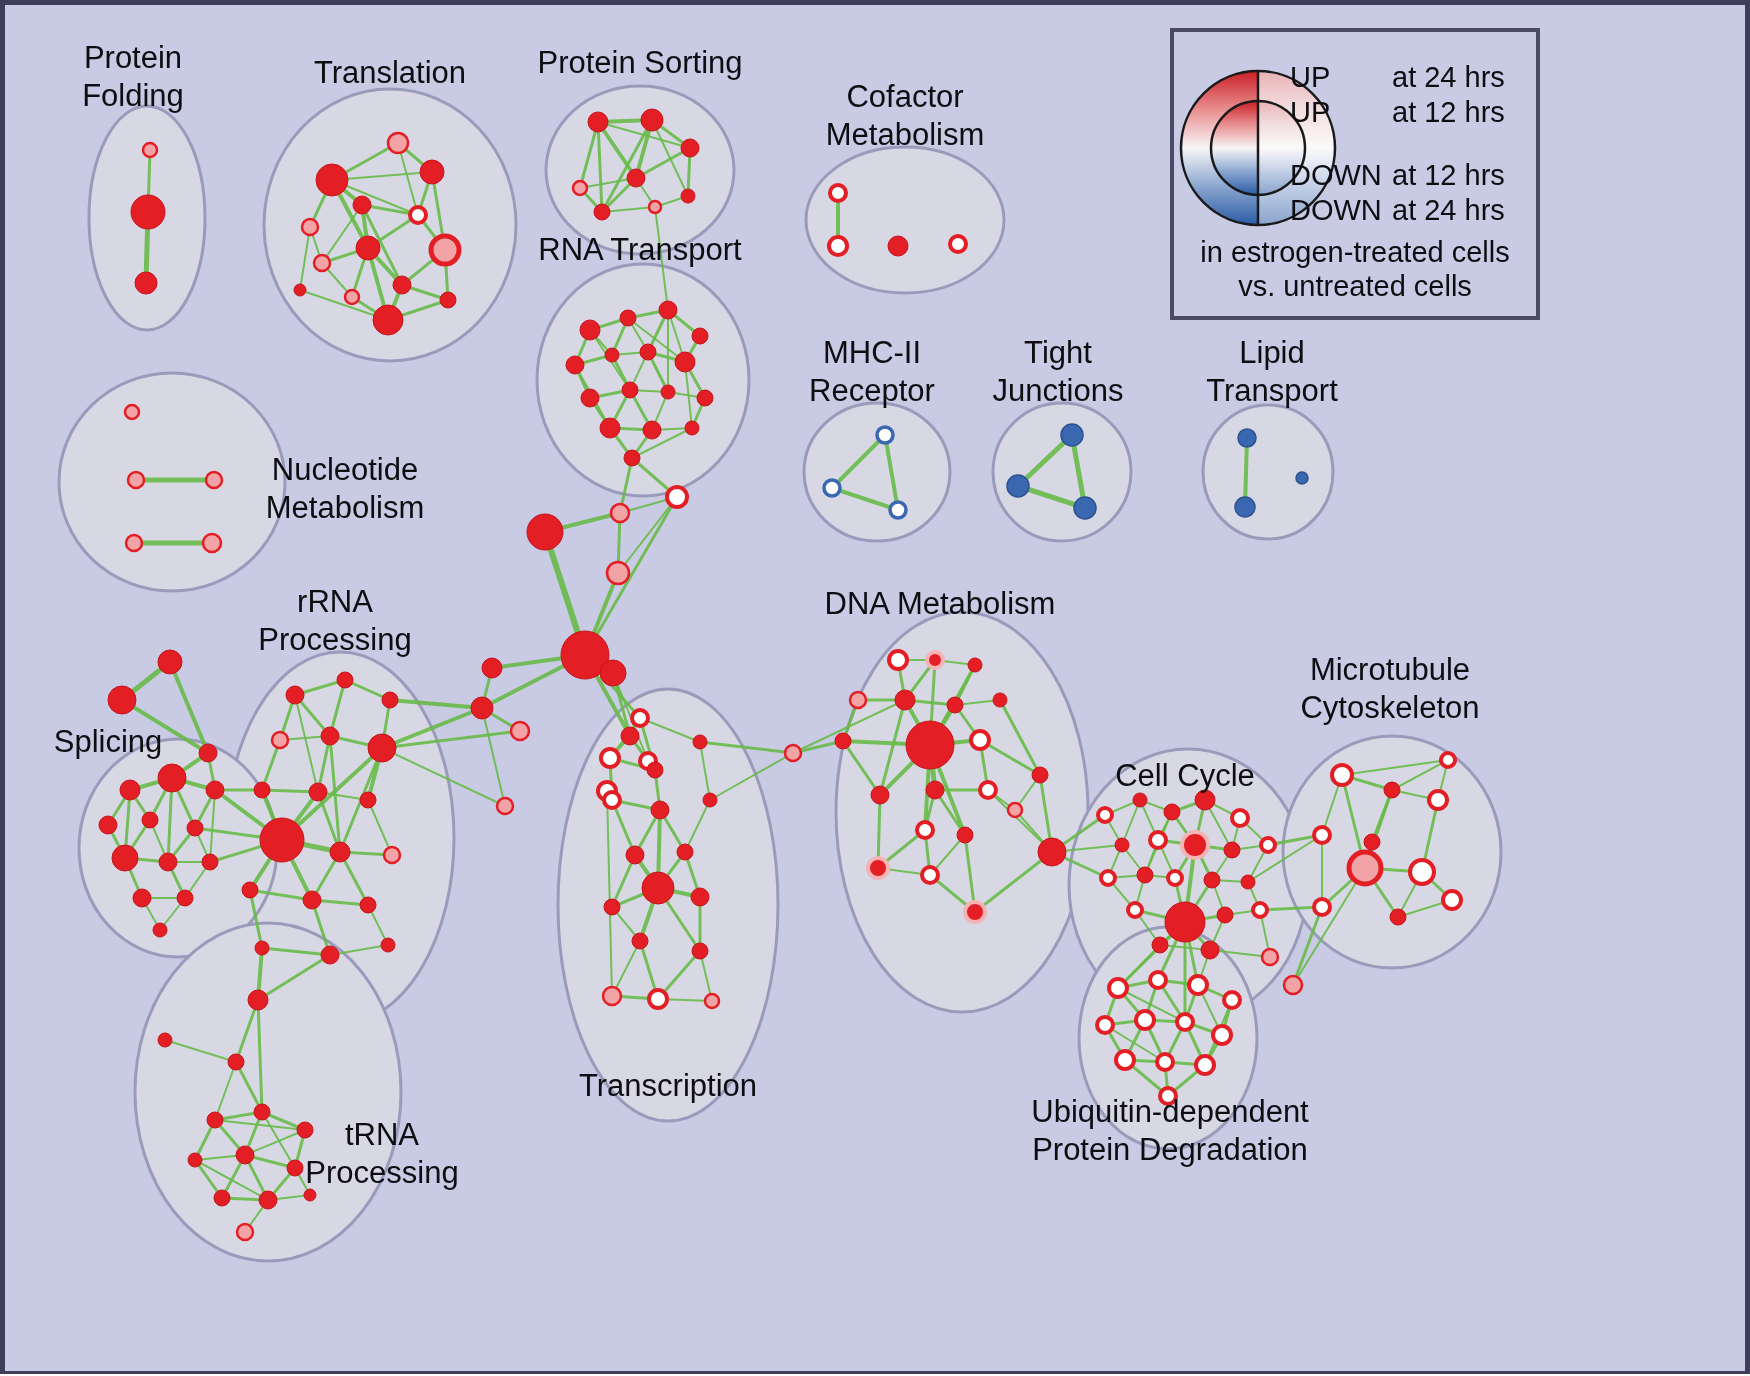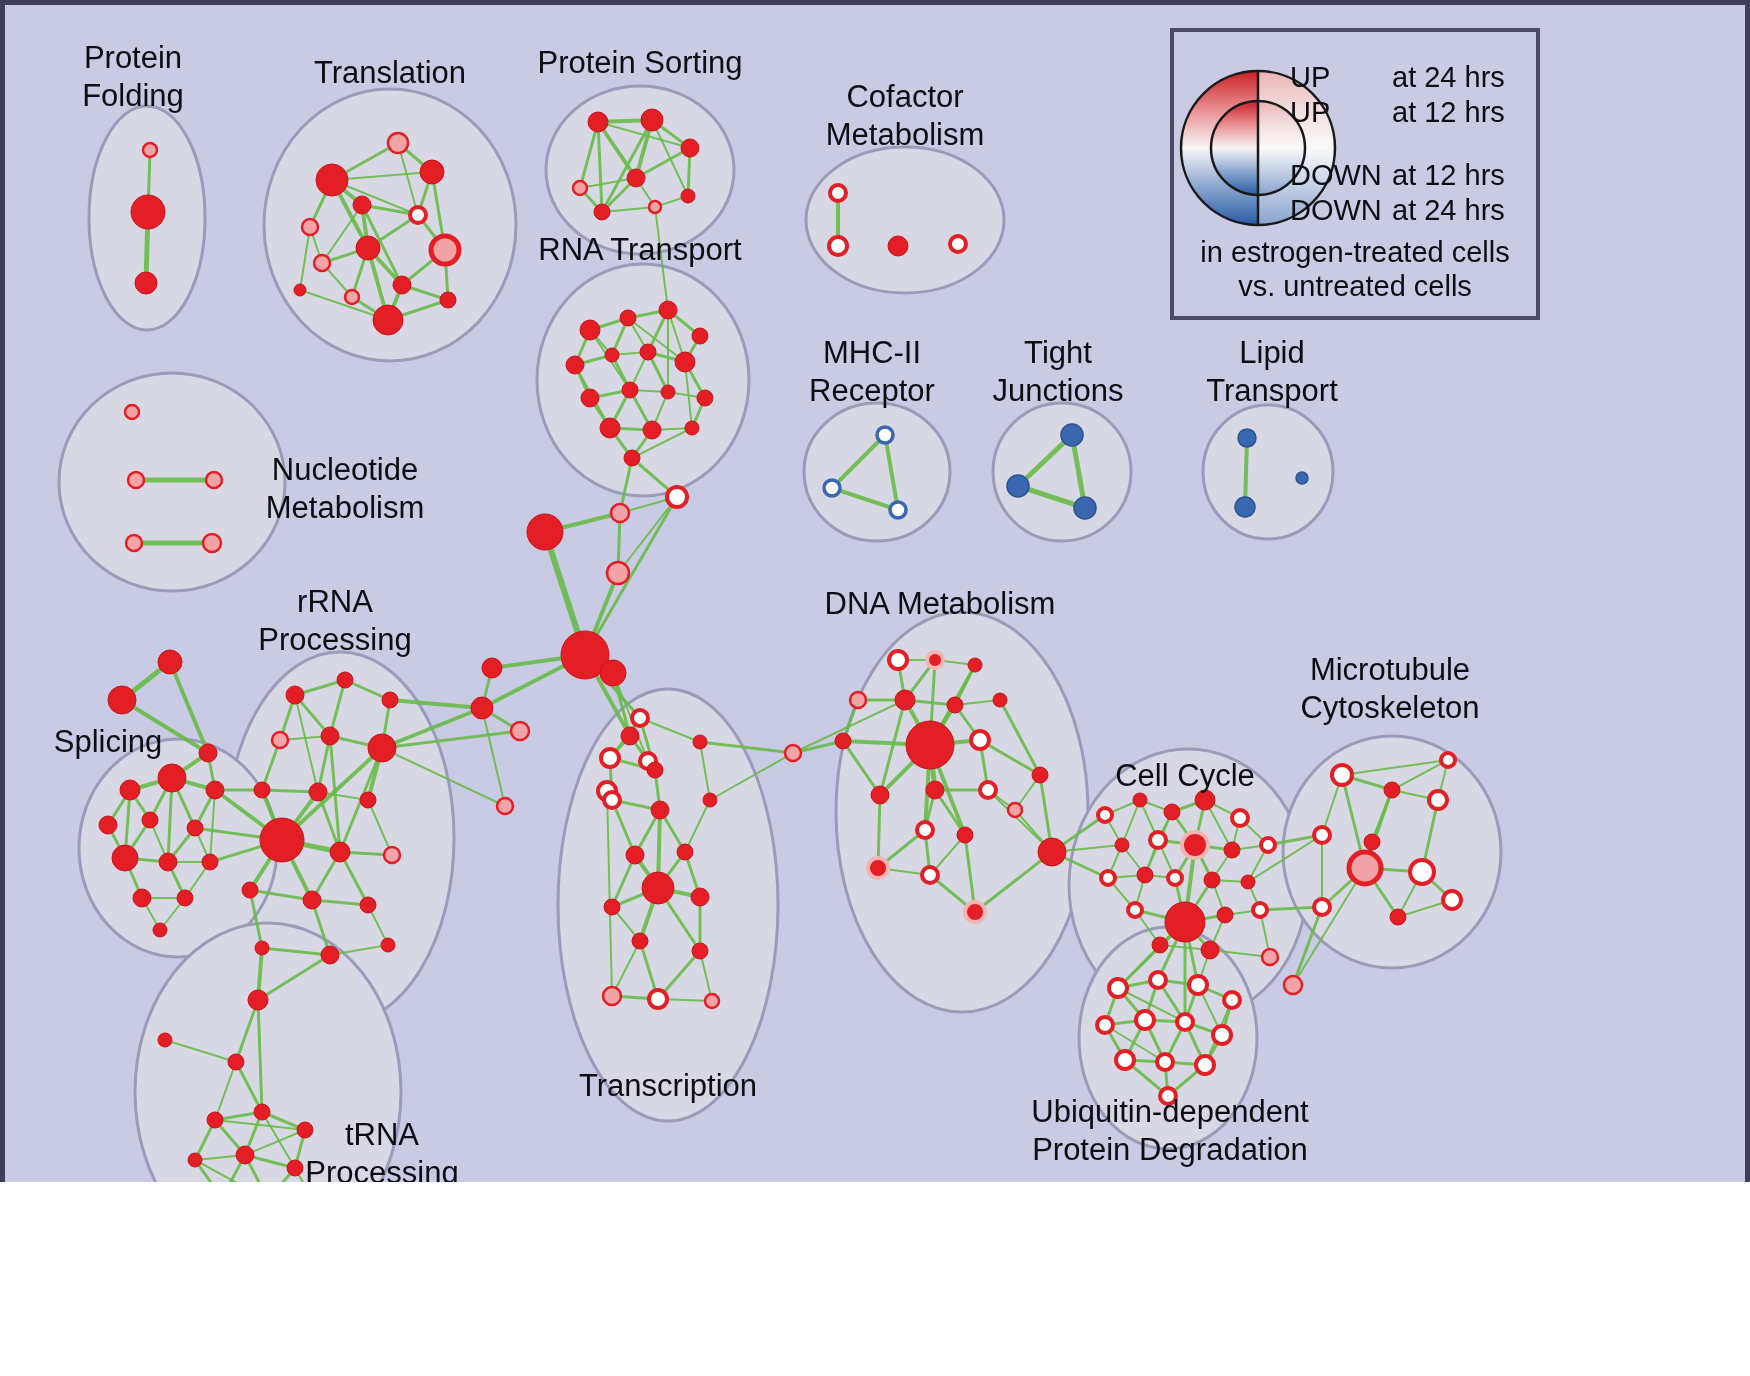--- a/index.html
+++ b/index.html
@@ -1,16 +1,16 @@
 <!DOCTYPE html>
 <html><head>
 <meta charset="utf-8">
 <style>
   html,body{margin:0;padding:0;background:#ffffff;}
-  .frame{width:1750px;height:1182px;}
+  .frame{width:1750px;height:1374px;}
   svg{display:block;}
   .cluster-label{
     font-family:"Liberation Sans",sans-serif;
     font-size:31px;
     fill:#0d0d12;
     text-anchor:middle;
   }
   .legend-box{fill:#c9cae3;stroke:#4b4b66;stroke-width:4;}
   .legend-text{
     font-family:"Liberation Sans",sans-serif;

